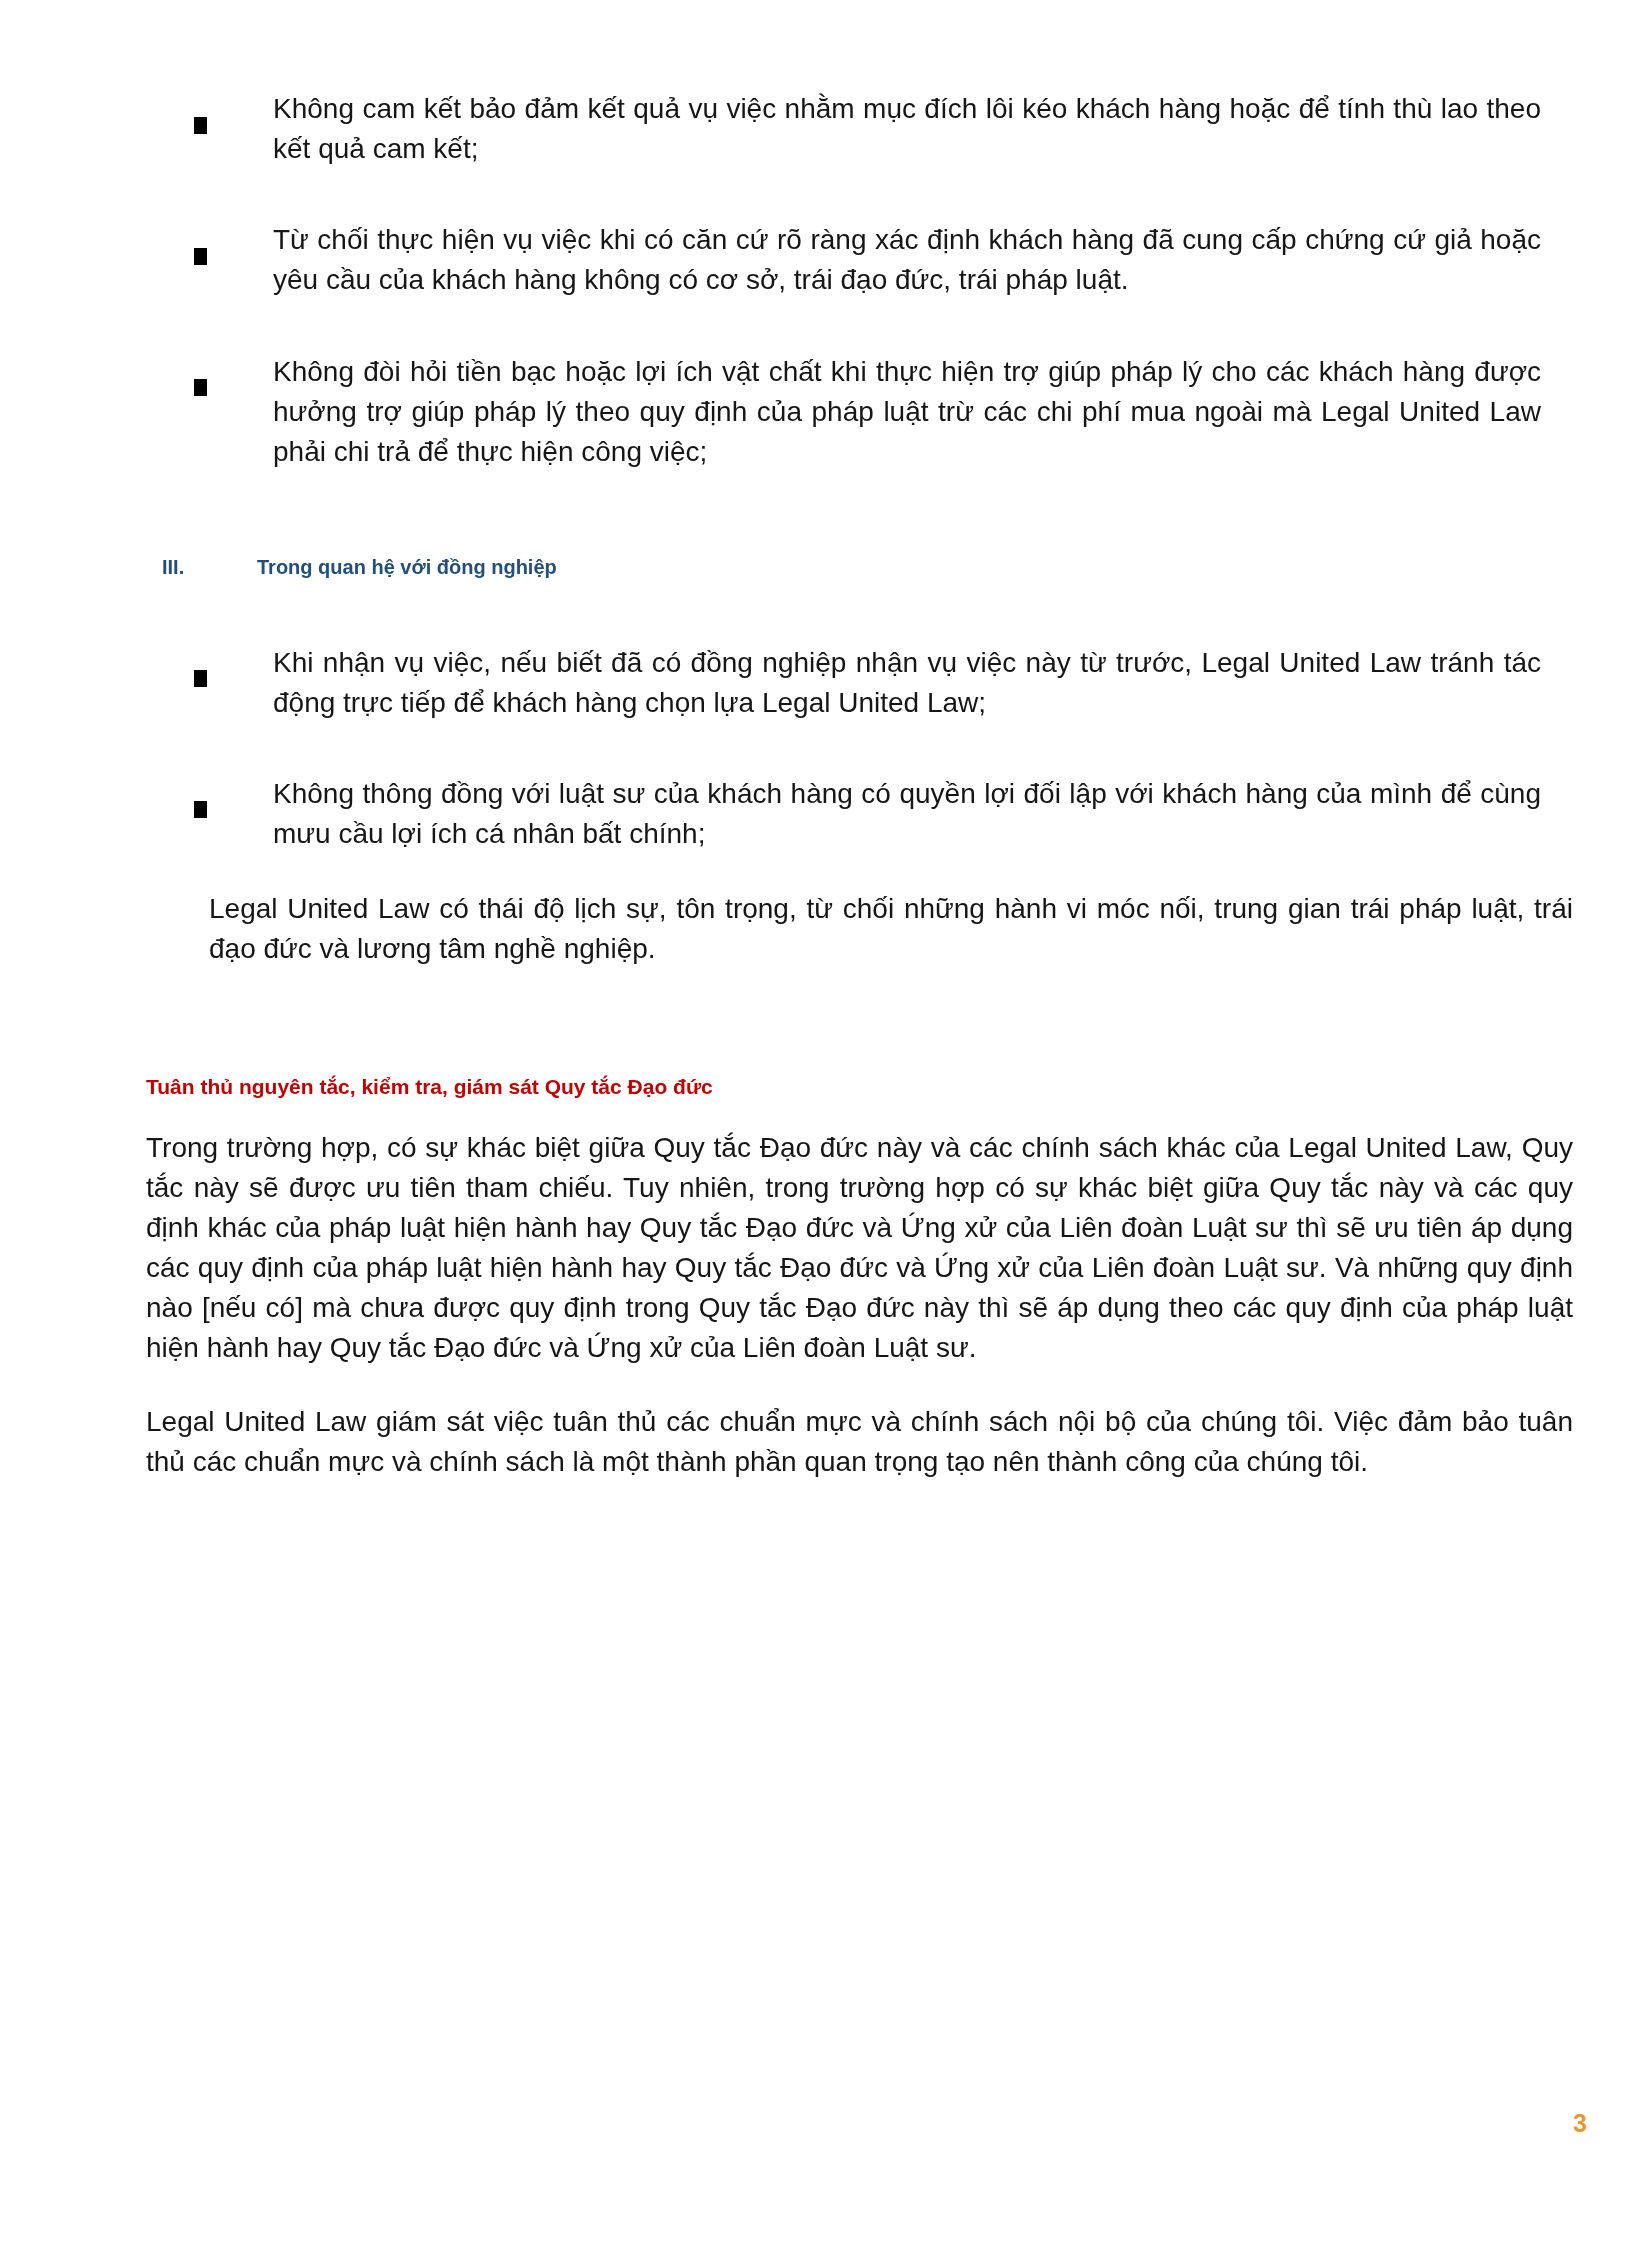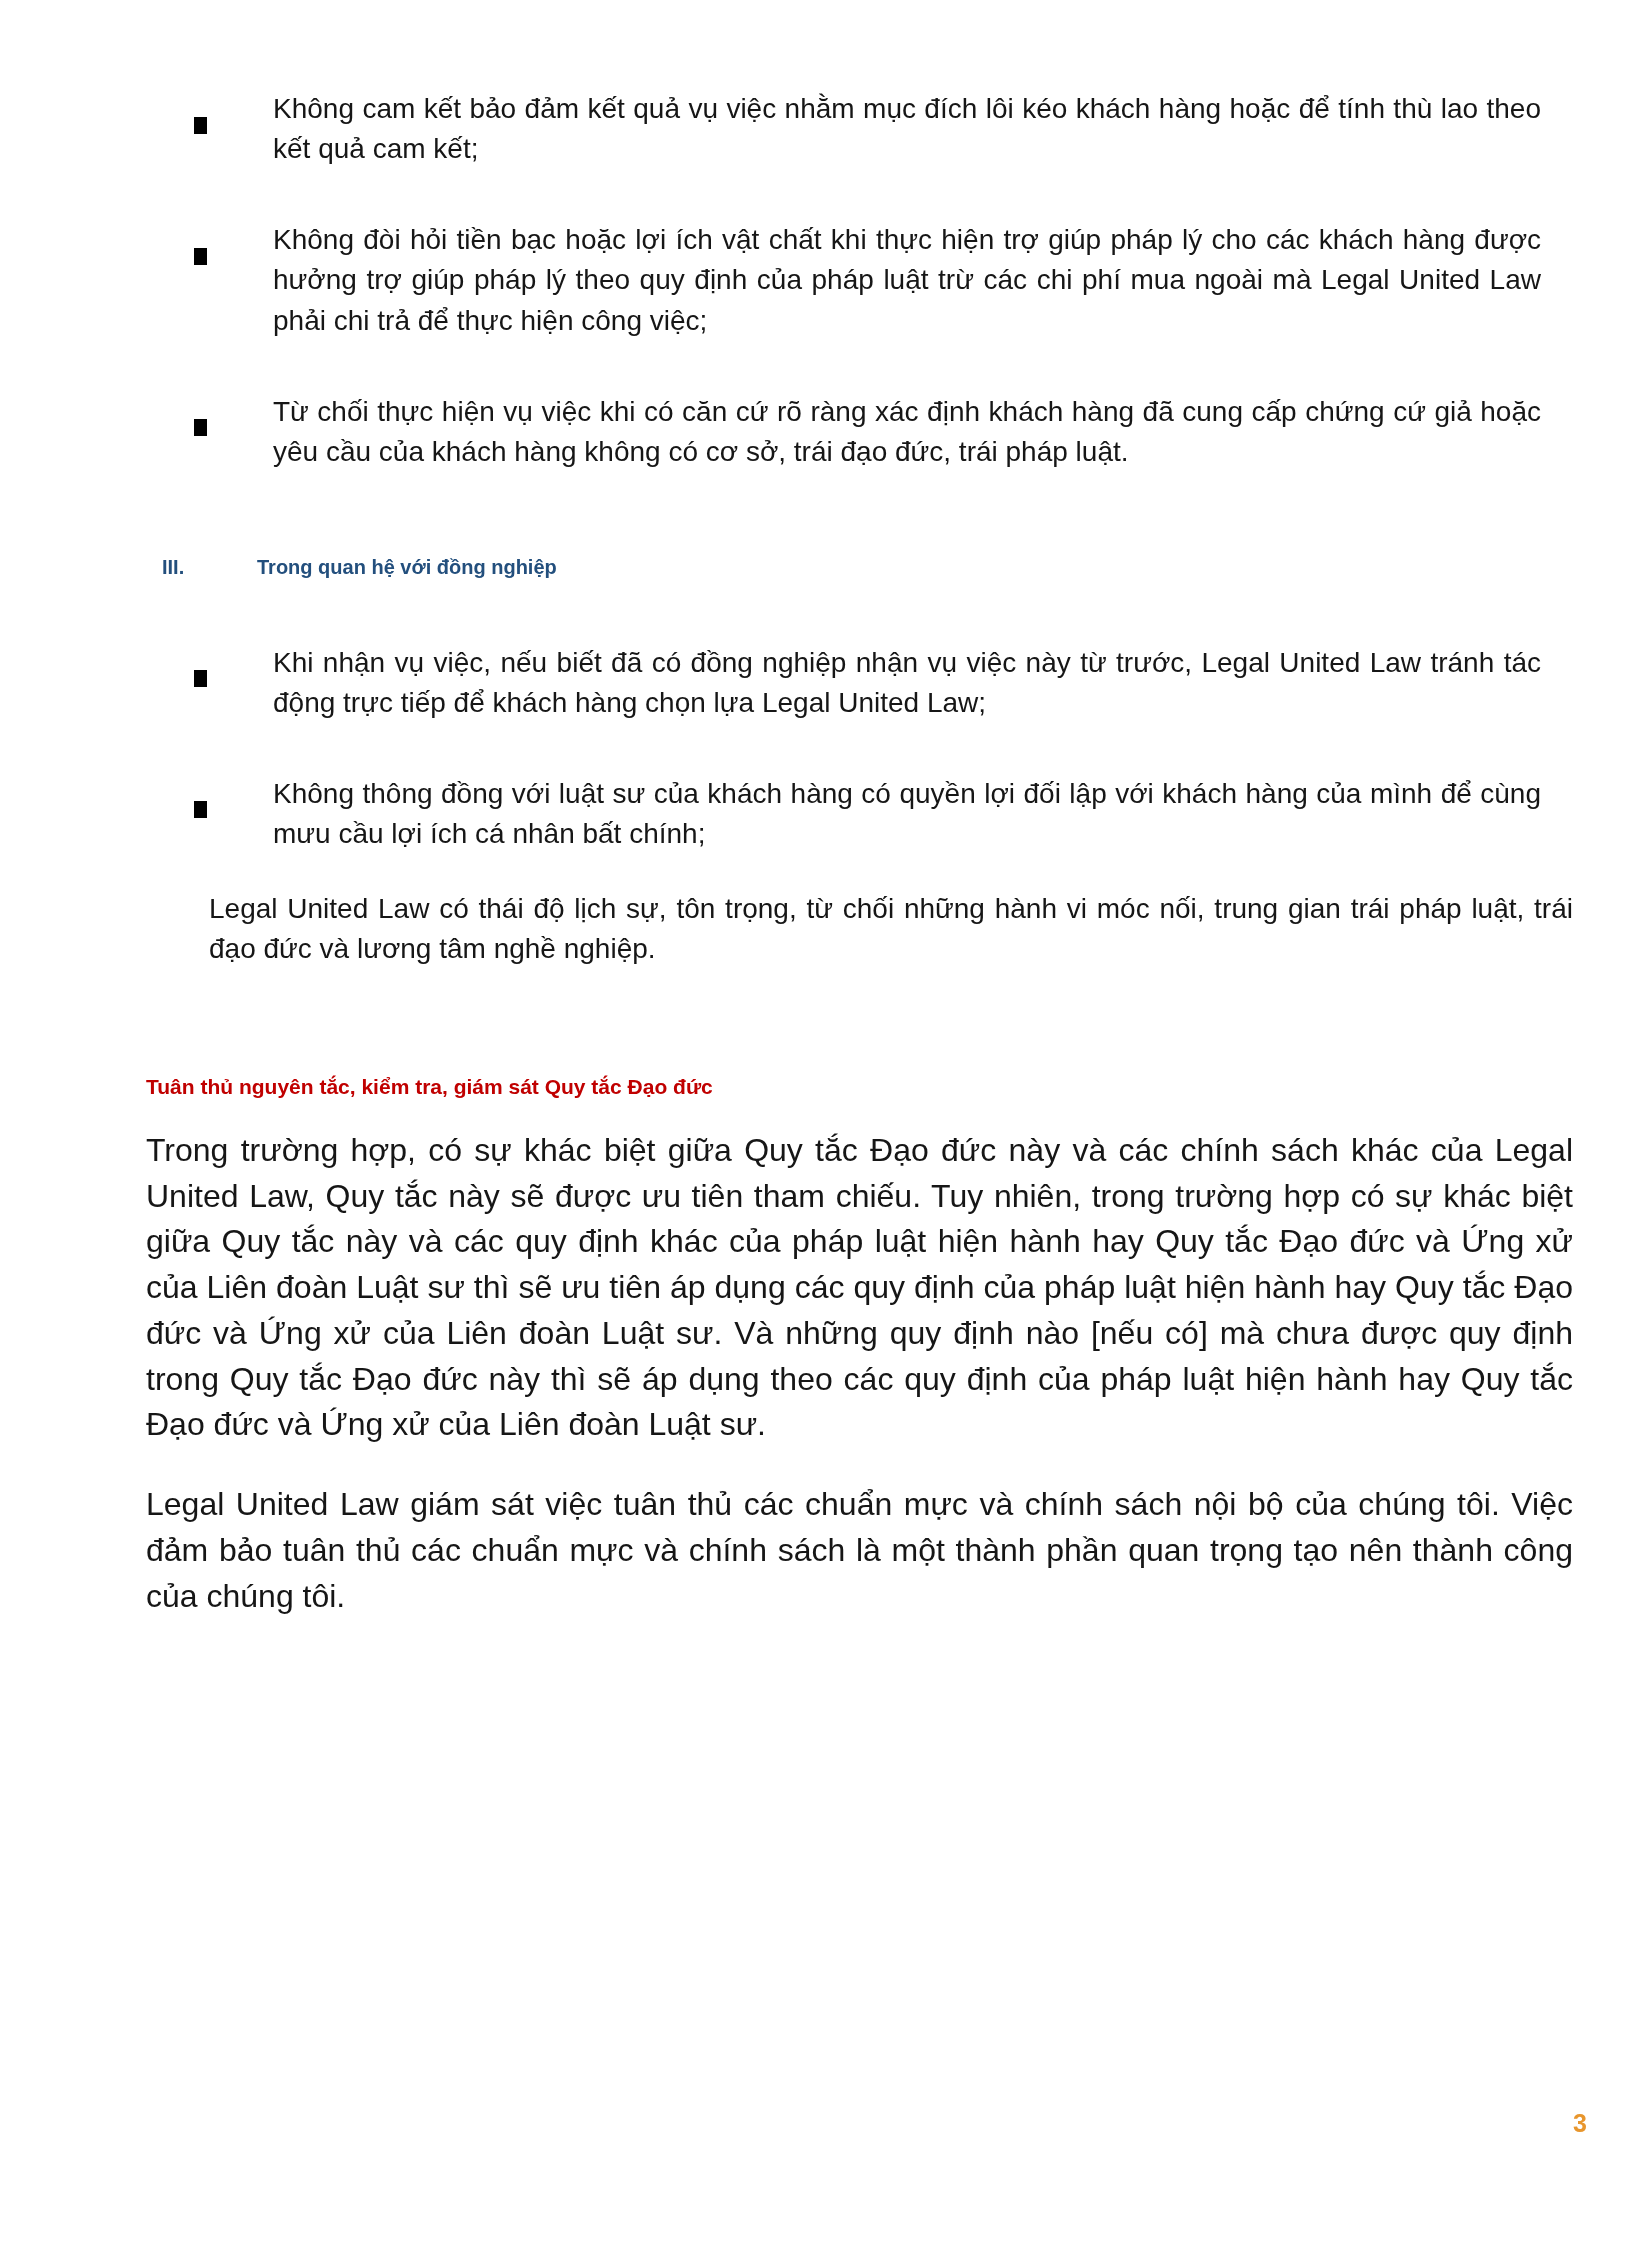--- a/index.html
+++ b/index.html
@@ -52,21 +52,21 @@
   }
   .red-title {
     margin-top: 103px;
     margin-bottom: 26px;
     color: var(--heading-red, #C00000);
     font-size: 21px;
     font-weight: bold;
     line-height: 1.4;
   }
   .body-para {
-    font-size: 32px;
+    font-size: 28px;
     line-height: 1.43;
     text-align: justify;
     margin-bottom: 34px;
   }
   .page-number {
     position: absolute;
     top: 2045px;
     right: 94px;
     color: var(--page-number, #E8962D);
     font-size: 25px;
@@ -82,27 +82,27 @@
     <li class="bullet-item">
       <span class="marker-col">
           <span class="sq"></span>
         </span>
       <span class="btext">Không cam kết bảo đảm kết quả vụ việc nhằm mục đích lôi kéo khách hàng hoặc để tính thù lao theo kết quả cam kết;</span>
     </li>
     <li class="bullet-item">
       <span class="marker-col">
           <span class="sq"></span>
         </span>
-      <span class="btext">Không đòi hỏi tiền bạc hoặc lợi ích vật chất khi  thực hiện trợ giúp pháp lý cho các khách hàng được hưởng trợ giúp pháp lý theo quy định của pháp luật trừ các chi phí mua ngoài mà Legal United Law phải chi trả để thực hiện công việc;</span>
+      <span class="btext">Từ chối thực hiện vụ việc khi có căn cứ rõ ràng xác định khách hàng đã cung cấp chứng cứ giả hoặc yêu cầu của khách hàng không có cơ sở, trái đạo đức, trái pháp luật.</span>
     </li>
     <li class="bullet-item">
       <span class="marker-col">
           <span class="sq"></span>
         </span>
-      <span class="btext">Từ chối thực hiện vụ việc khi có căn cứ rõ ràng xác định khách hàng đã cung cấp chứng cứ giả hoặc yêu cầu của khách hàng không có cơ sở, trái đạo đức, trái pháp luật.</span>
+      <span class="btext">Không đòi hỏi tiền bạc hoặc lợi ích vật chất khi  thực hiện trợ giúp pháp lý cho các khách hàng được hưởng trợ giúp pháp lý theo quy định của pháp luật trừ các chi phí mua ngoài mà Legal United Law phải chi trả để thực hiện công việc;</span>
     </li>
   </ul>
 
   <div class="sec-header">
     <span class="sec-num">III.</span>
     <span class="sec-title">Trong quan hệ với đồng nghiệp</span>
   </div>
 
   <ul class="bullets">
     <li class="bullet-item">

